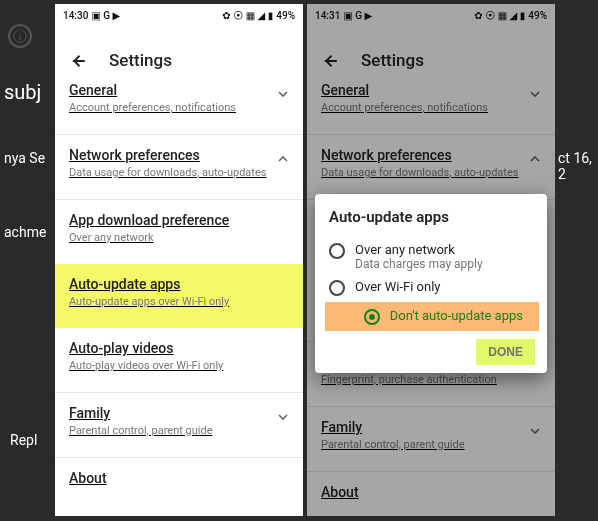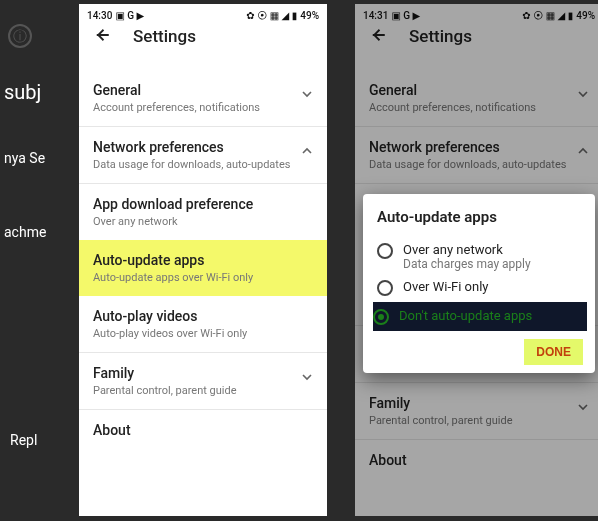--- a/index.html
+++ b/index.html
@@ -21,50 +21,50 @@
   .phones {
     position: absolute; left: 55px; top: 4px;
     display: flex; gap: 4px;
   }
   .phone {
     width: 248px; height: 512px;
     background: #fff;
     display: flex; flex-direction: column;
     position: relative;
     overflow: hidden;
-    margin-left: 24px;
   }
   .phone.dimmed::after {
     content: '';
     position: absolute; inset: 0;
     background: rgba(0,0,0,0.35);
     pointer-events: none;
     z-index: 5;
   }
   .status-bar {
     height: 22px;
     display: flex; justify-content: space-between; align-items: center;
     padding: 0 8px;
     font-size: 10px; font-weight: 500;
     color: #111;
   }
   .status-bar .sb-left, .status-bar .sb-right { display: flex; align-items: center; gap: 3px; }
   .header {
     height: 44px;
-    display: flex; align-items: flex-start;
+    display: flex; align-items: flex-end;
     padding: 0 14px;
     gap: 22px;
   }
   .header .back { width: 18px; height: 18px; }
   .header .title { font-size: 17px; font-weight: 500; color: #222; }
   .content { flex: 1; overflow: hidden; }
   .section {
-    padding: 12px 14px 12px 14px;
+    padding: 12px 14px 20px 14px;
     border-bottom: 1px solid #e6e6e6;
     position: relative;
+    text-decoration: underline;
   }
   .section.hl { background: #f4f96a; }
   .section.truncated { border-bottom: none; padding-bottom: 4px; }
   .sect-title { font-size: 14px; font-weight: 500; color: #222; margin-bottom: 3px; }
   .sect-sub { font-size: 11px; color: #777; }
   .chev {
     position: absolute; right: 12px; top: 16px;
     width: 16px; height: 16px;
   }
   .chev svg { width: 100%; height: 100%; }
@@ -76,36 +76,36 @@
     border-radius: 4px;
     box-shadow: 0 6px 20px rgba(0,0,0,0.5);
     z-index: 10;
     padding: 14px 12px 8px 14px;
   }
   .dialog-title { font-size: 15px; font-weight: 600; color: #222; margin-bottom: 12px; }
   .opt {
     display: flex; align-items: flex-start; gap: 10px;
     padding: 4px 0;
   }
-  .opt.hl { background: #0f172a; padding: 6px 0; margin: 2px -4px; }
+  .opt.hl { background: #fdba74; padding: 6px 16px; margin: 2px -4px; justify-content: flex-end; }
   .radio {
     width: 16px; height: 16px; border: 2px solid #444; border-radius: 50%;
     flex-shrink: 0; margin-top: 1px;
     position: relative;
   }
   .radio.sel { border-color: #1a7f1a; }
   .radio.sel::after {
     content:''; position:absolute; left:3px; top:3px; width:6px; height:6px;
     background:#1a7f1a; border-radius:50%;
   }
   .opt .main { font-size: 13px; color: #222; }
   .opt .sub { font-size: 12px; color: #777; }
   .dialog-actions { display: flex; justify-content: flex-end; margin-top: 8px; }
   .done-btn {
-    background: #e4f96a; color: #c2410c;
+    background: #e4f96a; color: #737373;
     font-size: 12px; font-weight: 600;
     padding: 6px 12px; border: none;
   }
   
   .bg-hint-tl { position:absolute; left:8px; top:24px; width:24px; height:24px; border:2px solid #555; border-radius:50%; color:#555; text-align:center; line-height:20px; font-size:14px; }
   .bg-hint-text { position:absolute; color:#ffffff; font-size:14px; }
 </style>
 </head>
 <body>
 

